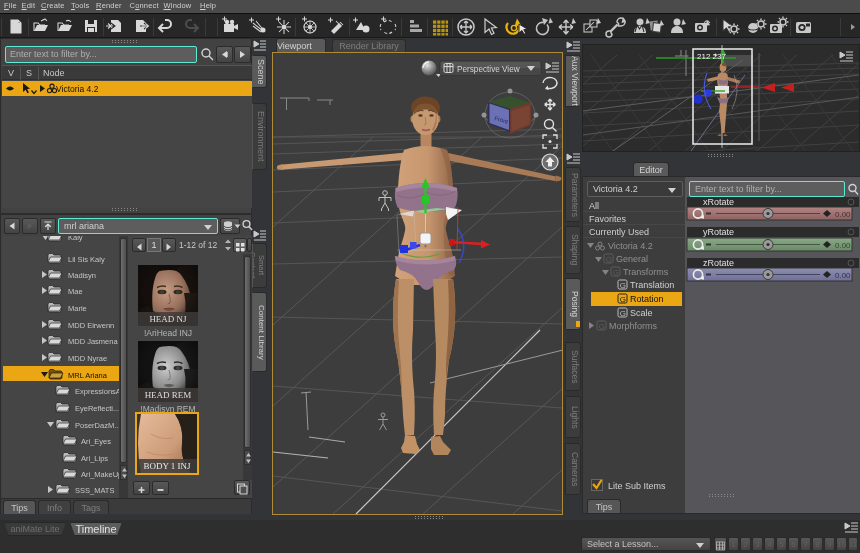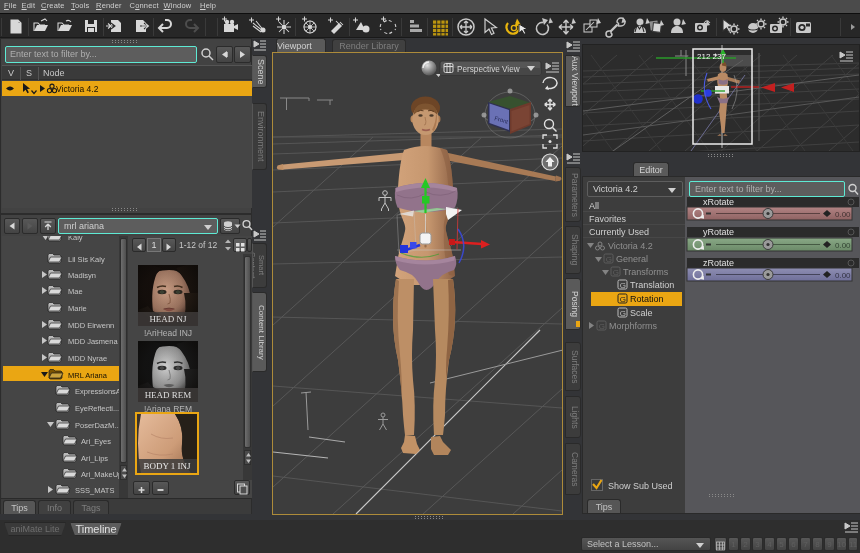--- a/index.html
+++ b/index.html
@@ -476,21 +476,21 @@
             <circle cx="40" cy="27" r=".7" fill="#0a0a0a"></circle>
           <path d="M19 22.5 q4.5 -2.5 9 -1" stroke="#303030" stroke-width="1.5" fill="none"></path>
           <path d="M36 21.5 q4.5 -1.5 8.5 1" stroke="#303030" stroke-width="1.5" fill="none"></path>
           <path d="M31 29 q2 6 1 9 l-2.5 1" stroke="#828282" stroke-width="1" fill="none"></path>
           <path d="M25.5 44 q5.5 -1.8 11 0 q-5.5 4.5 -11 0 z" fill="#676767"></path>
           <rect width="60" height="61" fill="url(#vig1)"></rect>
           <rect x="0" y="47" width="60" height="14" fill="#403c3a" opacity=".82"></rect>
           <text x="30" y="57" font-size="9" fill="#ddd" text-anchor="middle" font-family="Liberation Serif">HEAD REM</text>
         </svg>
       </div>
-      <div style="position:absolute;left:0;top:168px;width:80px;text-align:center;font-size:8.5px;color:#b5b5b5;">!Ariana REM</div>
+      <div style="position:absolute;left:0;top:168px;width:80px;text-align:center;font-size:8.5px;color:#b5b5b5;">!Madisyn REM</div>
 
       <div style="position:absolute;left:7px;top:176px;width:64px;height:63px;border:2px solid #eaa613;background:#2a2a2a;">
         <svg width="60" height="59">
           <defs>
             <linearGradient id="sk3" x1="0" y1="0" x2="1" y2="1">
                 <stop offset="0%" stop-color="#e5bb9b"></stop>
                 <stop offset="60%" stop-color="#cd9c78"></stop>
                 <stop offset="100%" stop-color="#96684a"></stop>
               </linearGradient>
           </defs>
@@ -988,21 +988,21 @@
           <path d="M138 77.5 l4 -3.5 4 3.5 -4 3.5 z" fill="#222"></path>
           <text x="150" y="80.5" font-size="8" fill="#333344">0.00</text>
         </g>
       </svg>
 
       <div style="position:absolute;left:8px;top:302px;width:12px;height:12px;background:#3a3a3a;border:1px solid #666;">
         <svg width="12" height="12" style="position:absolute;left:-1px;top:-2px">
             <path d="M2 6 l3.5 4 5 -8" fill="none" stroke="#eaa613" stroke-width="2.2"></path>
           </svg>
       </div>
-      <span style="position:absolute;left:25px;top:304px;font-size:9px;color:#cfcfcf;">Show Sub Used</span>
+      <span style="position:absolute;left:25px;top:304px;font-size:9px;color:#cfcfcf;">Lite Sub Items</span>
       <div class="handle" style="left:126px;top:317px">
           <i></i>
           <i></i>
         </div>
       <div style="position:absolute;left:4px;top:322px;width:34px;height:14px;background:#565656;border:1px solid #2a2a2a;border-bottom:none;border-radius:3px 3px 0 0;color:#c4c4c4;font-size:9px;text-align:center;line-height:14px;">Tips</div>
     </div>
   </div>
 
   <div class="handle" style="left:415px;top:516px;width:30px">
       <i></i>

